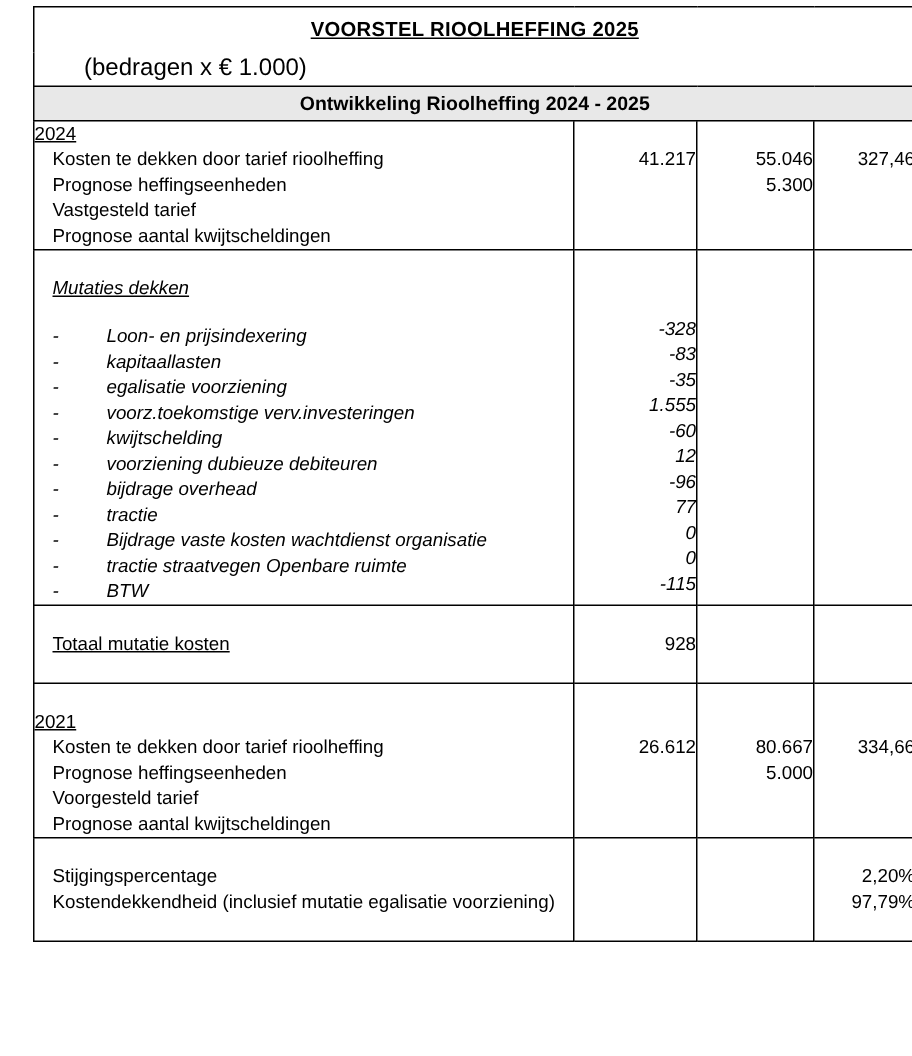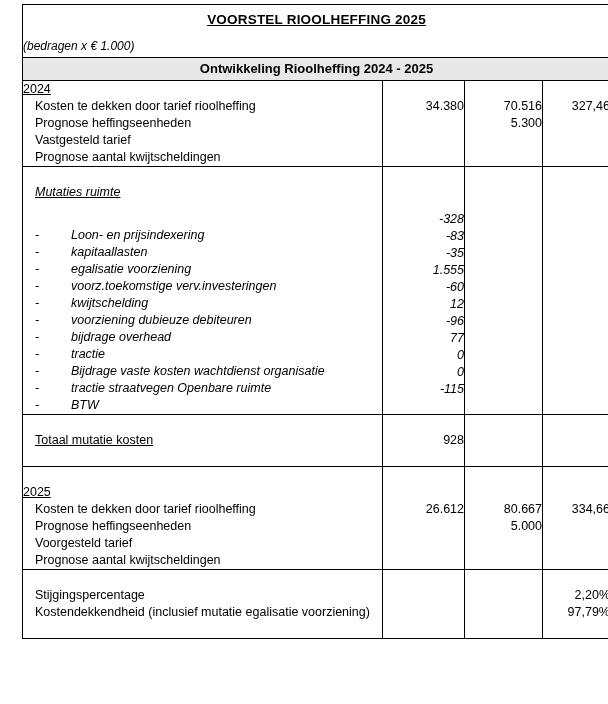--- a/index.html
+++ b/index.html
@@ -59,23 +59,23 @@
     display: inline-block;
   }
 
   
   .sub-cell {
     height: 22px;
     border-top: none !important;
     padding-left: 6px;
   }
   .sub-text {
-    font-size: 12px;
-    font-style: italic;
+    font-size: 16px;
     line-height: 22px;
+    margin-left: 33px;
   }
 
   
   .band-cell {
     background: #e8e8e8;
     height: 22px;
     text-align: center;
   }
   .band-text {
     font-size: 13px;
@@ -110,21 +110,21 @@
     line-height: 17px;
   }
   .ital-ul {
     font-style: italic;
     text-decoration: underline;
     display: inline-block;
   }
   .ul { text-decoration: underline; display: inline-block; }
 
   
-  .items { margin-top: 26px; }
+  .items { margin-top: 15px; }
   .item-row {
     line-height: 17px;
     white-space: nowrap;
   }
   .item-dash {
     display: inline-block;
     width: 36px;
     font-style: italic;
   }
   .item-name {
@@ -175,46 +175,46 @@
           <div class="line">
             <span class="hdr-year">2024</span>
           </div>
           <div class="line blk-label">Kosten te dekken door tarief rioolheffing</div>
           <div class="line blk-label">Prognose heffingseenheden</div>
           <div class="line blk-label">Vastgesteld tarief</div>
           <div class="line blk-label">Prognose aantal kwijtscheldingen</div>
         </td>
         <td class="blk num-cell">
           <div class="line blank">.</div>
-          <div class="line">34.380</div>
+          <div class="line">41.217</div>
           <div class="line"></div>
           <div class="line"></div>
           <div class="line"></div>
         </td>
         <td class="blk num-cell-2">
           <div class="line blank">.</div>
           <div class="line"></div>
-          <div class="line">70.516</div>
+          <div class="line">55.046</div>
           <div class="line"></div>
           <div class="line">5.300</div>
         </td>
         <td class="blk num-cell-3">
           <div class="line blank">.</div>
           <div class="line"></div>
           <div class="line"></div>
           <div class="line">327,46</div>
           <div class="line"></div>
         </td>
       </tr>
 
       <tr>
         <td class="blk">
           <div class="line blank">.</div>
           <div class="line blk-label">
-            <span class="ital-ul">Mutaties ruimte</span>
+            <span class="ital-ul">Mutaties dekken</span>
           </div>
           <div class="items">
             <div class="item-row blk-label">
               <span class="item-dash">-</span><span class="item-name">Loon- en prijsindexering</span>
             </div>
             <div class="item-row blk-label">
               <span class="item-dash">-</span><span class="item-name">kapitaallasten</span>
             </div>
             <div class="item-row blk-label">
               <span class="item-dash">-</span><span class="item-name">egalisatie voorziening</span>
@@ -280,21 +280,21 @@
           <div class="line blank">.</div>
         </td>
         <td class="tight num-cell-2"></td>
         <td class="tight num-cell-3"></td>
       </tr>
 
       <tr>
         <td class="blk">
           <div class="line blank">.</div>
           <div class="line">
-            <span class="hdr-year">2025</span>
+            <span class="hdr-year">2021</span>
           </div>
           <div class="line blk-label">Kosten te dekken door tarief rioolheffing</div>
           <div class="line blk-label">Prognose heffingseenheden</div>
           <div class="line blk-label">Voorgesteld tarief</div>
           <div class="line blk-label">Prognose aantal kwijtscheldingen</div>
         </td>
         <td class="blk num-cell">
           <div class="line blank">.</div>
           <div class="line blank">.</div>
           <div class="line">26.612</div>

